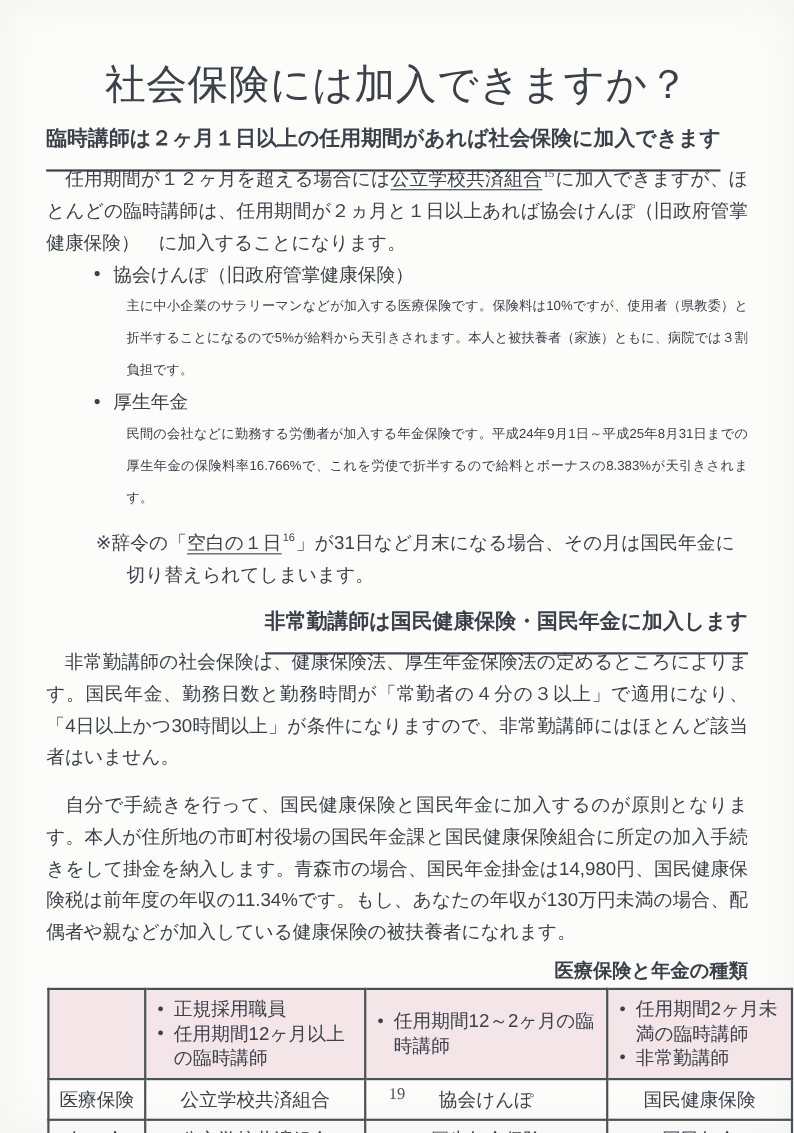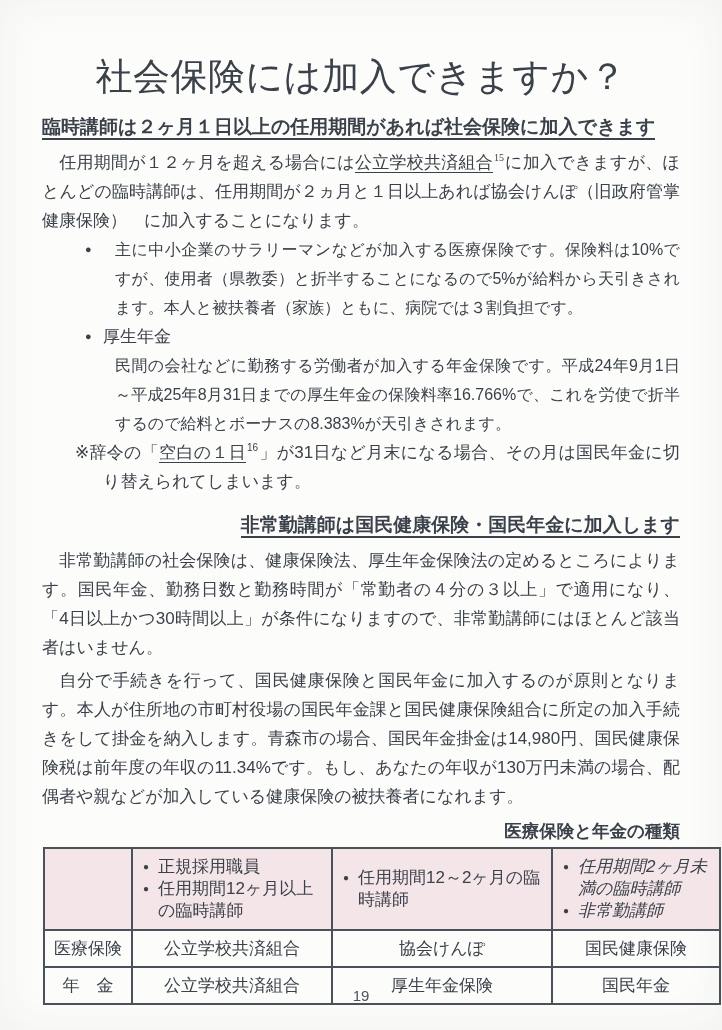--- a/index.html
+++ b/index.html
@@ -10,59 +10,60 @@
   html,body{overflow:hidden;}
   body{
     width:722px;height:1030px;margin:0;position:relative;
     background:var(--page-bg);color:var(--text);
     font-family:"Liberation Sans","DejaVu Sans",sans-serif;
     padding:0 42px;
     box-shadow:inset 0 0 45px rgba(60,60,70,.05);
   }
   .title{margin:52px 0 10px;text-align:center;font-size:37px;font-weight:500;letter-spacing:.5px;}
   .sec-heading{font-size:19px;font-weight:bold;margin:12px 0 8px;line-height:26px;}
-  .sec-heading .hl{border-bottom:2.5px solid var(--text);padding-bottom:1px;display:inline;}
+  .sec-heading .hl{border-bottom:2.5px solid var(--text);padding-bottom:17px;display:inline;}
   .body-text{font-size:17px;line-height:29px;text-align:justify;margin:0;}
   .intro{margin-top:4px;font-family:Liberation Serif, serif;}
   .uterm{border-bottom:1.5px solid var(--text);}
   sup.ref{font-size:10px;line-height:0;vertical-align:super;margin:0 1px;}
   .bullet-item{display:flex;margin:0;}
   .blt{flex:0 0 18px;margin-left:43px;font-size:11px;line-height:29px;}
   .blt::before{content:"●";}
   .bullet-content{flex:1 1 auto;}
   .bullet-title{margin:0;font-size:17px;line-height:29px;}
-  .bullet-body{margin:0 0 0 12px;font-size:16px;line-height:29px;text-align:justify;}
-  .note{margin:0;padding-left:61px;text-indent:-28px;}
+  .bullet-body{margin:0 0 0 12px;font-size:12px;line-height:29px;text-align:justify;}
+  .note{margin:12px;padding-left:61px;text-indent:-28px;}
   .p-std{margin-top:6px;}
-  .p-std2{margin-top:4px;}
+  .p-std2{margin-top:14px;}
   .table-title{margin:8px 0 4px;text-align:right;font-size:17.5px;font-weight:bold;}
   table.ins{border-collapse:collapse;table-layout:fixed;width:638px;margin-left:1px;}
   table.ins th,table.ins td{border:2px solid var(--table-border);font-size:17px;font-weight:normal;vertical-align:middle;}
   table.ins th{background:var(--header-bg);padding:7px 6px 7px 10px;text-align:left;}
   table.ins td{text-align:center;height:37px;padding:3px 4px;}
-  .c1{width:88px;}.c2{width:200px;}.c3{width:220px;}.c4{width:168px;font-style:italic;}
+  .c1{width:88px;}.c2{width:200px;}.c3{width:220px;}.c4{width:168px;}
   .hitem{display:flex;line-height:22px;}
   .hblt{flex:0 0 15px;font-size:10px;line-height:22px;}
   .hblt::before{content:"●";}
-  .page-num{position:absolute;bottom:26px;left:50%;transform:translateX(-50%);font-size:15px;color:var(--muted);}
+  .page-num{position:absolute;bottom:26px;left:50%;transform:translateX(-50%);font-size:15px;color:var(--muted);font-family:Liberation Serif, serif;}
 </style>
 </head>
 <body>
 
 <h1 class="title">社会保険には加入できますか？</h1>
 
 <div class="sec-heading">
   <span class="hl">臨時講師は２ヶ月１日以上の任用期間があれば社会保険に加入できます</span>
 </div>
 
 <p class="body-text intro"><span>　任用期間が１２ヶ月を超える場合には</span><span class="uterm">公立学校共済組合</span><sup class="ref">15</sup><span>に加入できますが、ほとんどの臨時講師は、任用期間が２ヵ月と１日以上あれば協会けんぽ（旧政府管掌健康保険）　に加入することになります。</span></p>
 
 <div class="bullet-item">
   <span class="blt"></span>
   <div class="bullet-content">
+    <p class="bullet-title">協会けんぽ（旧政府管掌健康保険）</p>
     <p class="bullet-body">主に中小企業のサラリーマンなどが加入する医療保険です。保険料は10%ですが、使用者（県教委）と折半することになるので5%が給料から天引きされます。本人と被扶養者（家族）ともに、病院では３割負担です。</p>
   </div>
 </div>
 
 <div class="bullet-item">
   <span class="blt"></span>
   <div class="bullet-content">
     <p class="bullet-title">厚生年金</p>
     <p class="bullet-body">民間の会社などに勤務する労働者が加入する年金保険です。平成24年9月1日～平成25年8月31日までの厚生年金の保険料率16.766%で、これを労使で折半するので給料とボーナスの8.383%が天引きされます。</p>
   </div>

